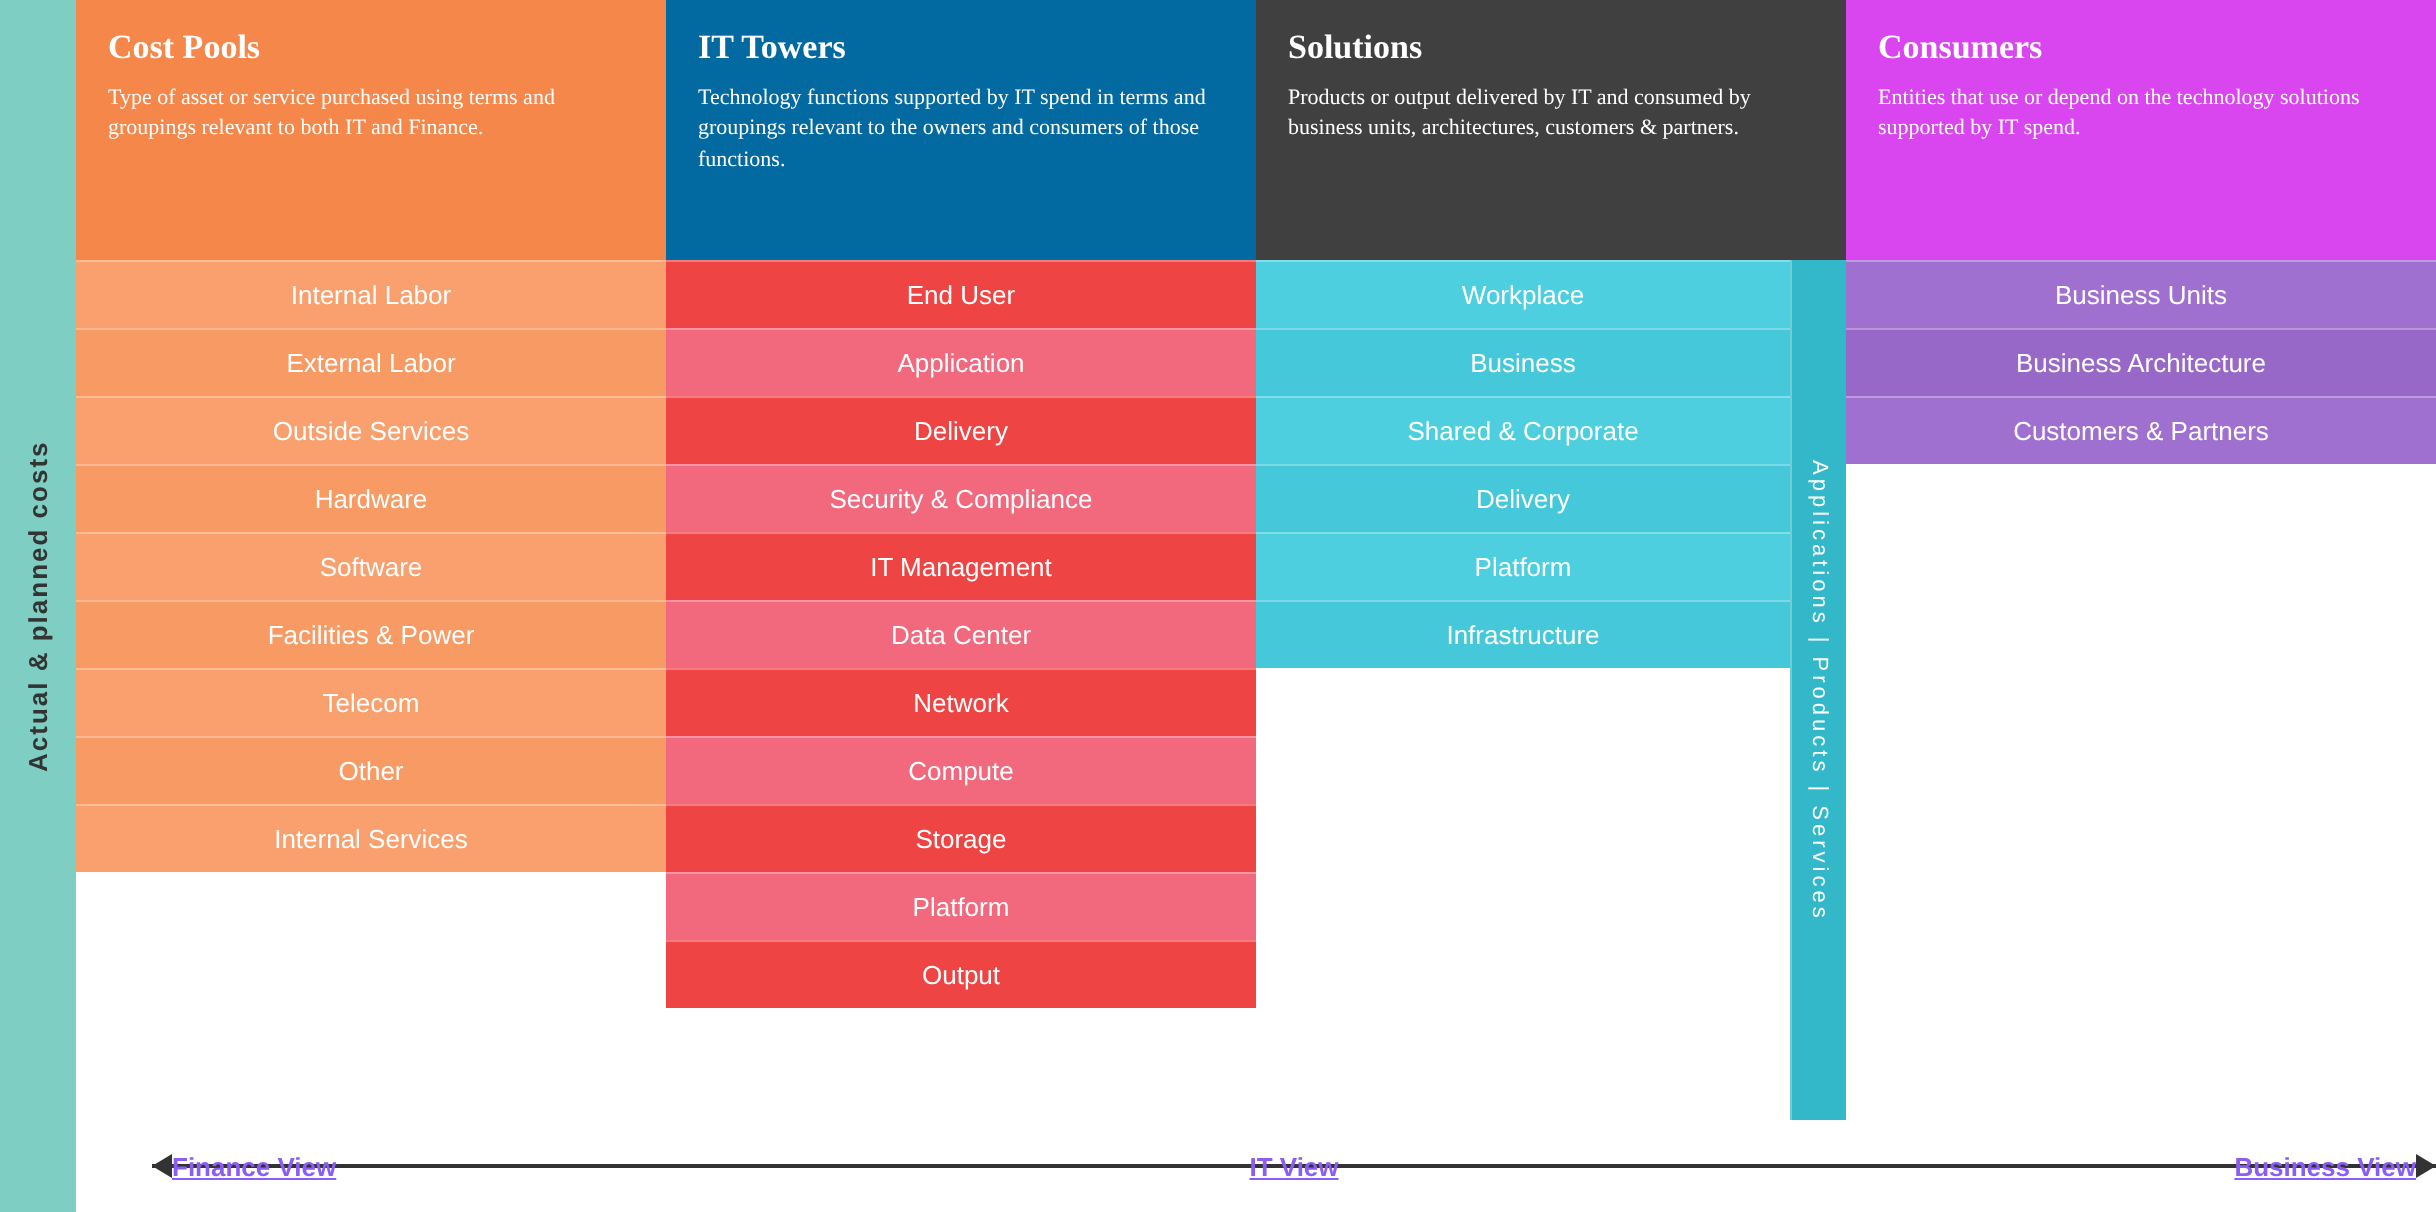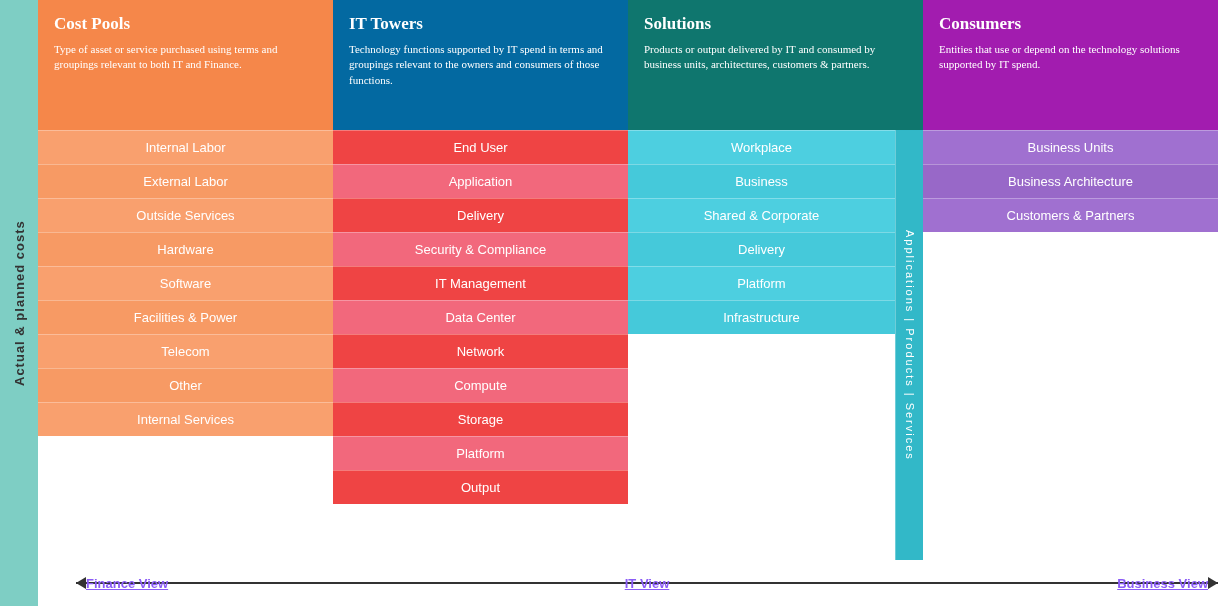--- a/index.html
+++ b/index.html
@@ -86,42 +86,42 @@
 
     
     .col-it .col-header { background: #0369a1; }
     .col-it .col-item { background: #ef4444; }
     .col-it .col-item:nth-child(even) { background: #f2687c; }
 
     
     .col-sol {
       position: relative;
     }
-    .col-sol .col-header { background: #0f766e; }
+    .col-sol .col-header { background: #404040; }
     .col-sol .col-item { background: #4dcfe0; }
     .col-sol .col-item:nth-child(even) { background: #45c9da; }
     .sol-inner { display: flex; flex: 1; }
     .sol-items-main { flex: 1; display: flex; flex-direction: column; }
     .sol-side-label {
       width: 28px;
       background: #32b8c8;
       display: flex;
       align-items: center;
       justify-content: center;
       font-size: 11px;
       color: #fff;
       writing-mode: vertical-rl;
       text-orientation: mixed;
       letter-spacing: 2px;
       border-left: 1px solid rgba(255,255,255,0.3);
       padding: 8px 0;
     }
 
     
-    .col-cons .col-header { background: #a21caf; }
+    .col-cons .col-header { background: #d946ef; }
     .col-cons .col-item { background: #a070d0; }
     .col-cons .col-item:nth-child(even) { background: #9868c8; }
     .col-cons .col-items { justify-content: flex-start; padding-top: 0; }
 
     
     .bottom-axis {
       display: flex;
       align-items: center;
       height: 46px;
       padding: 0 0 0 38px;

